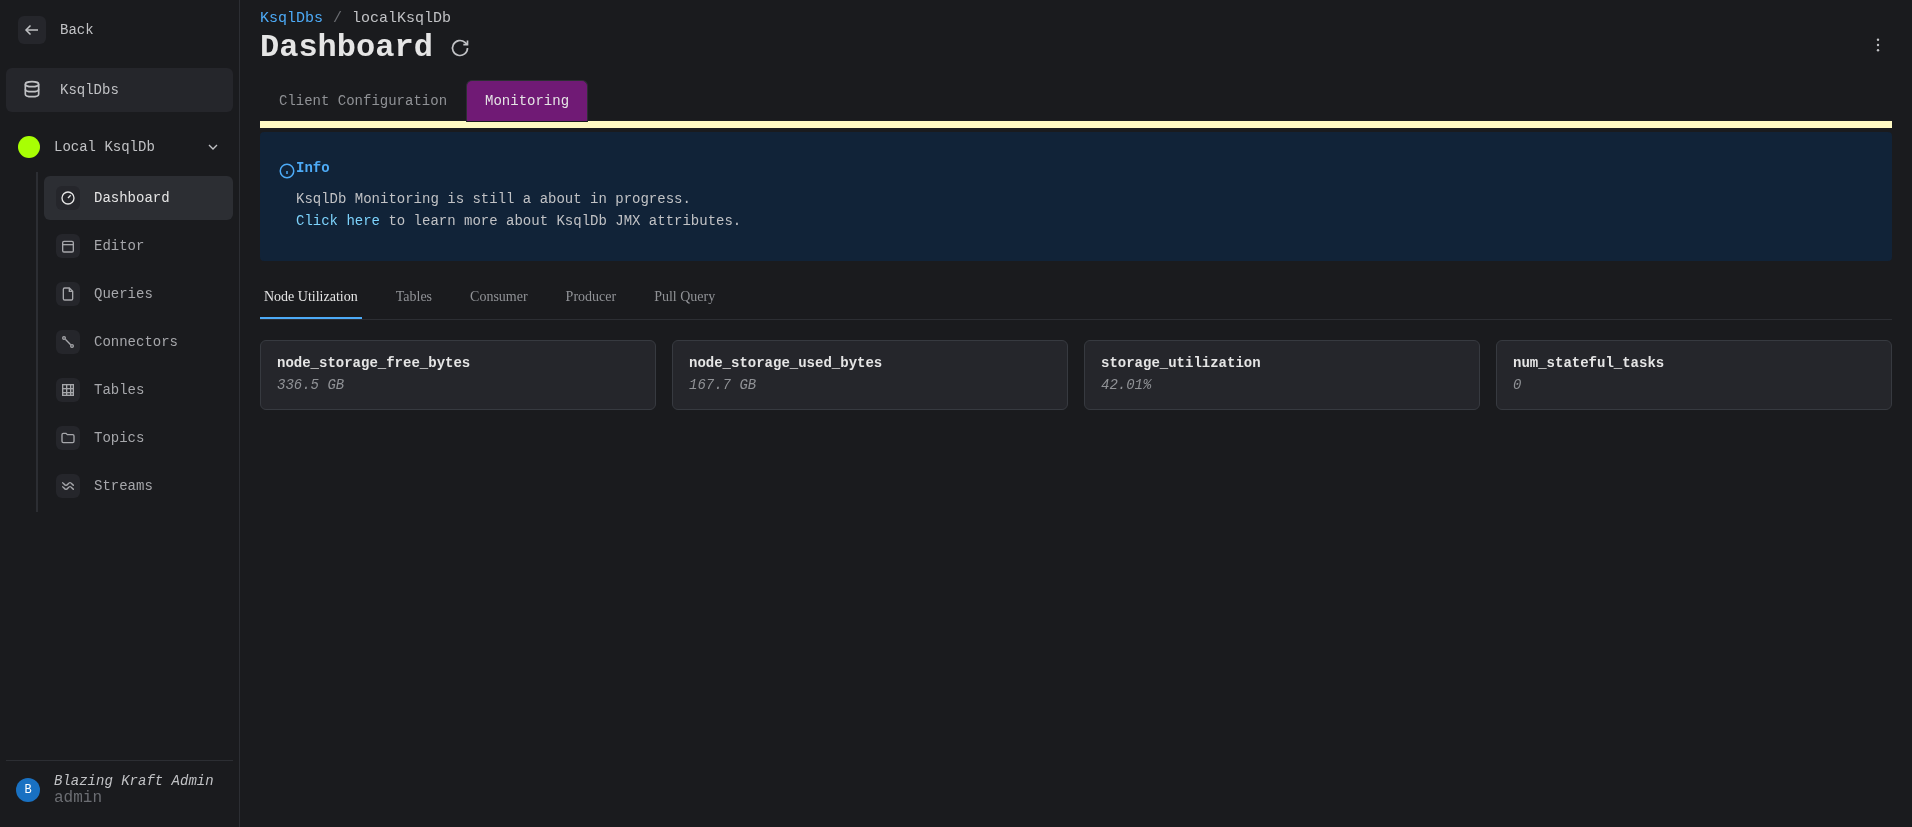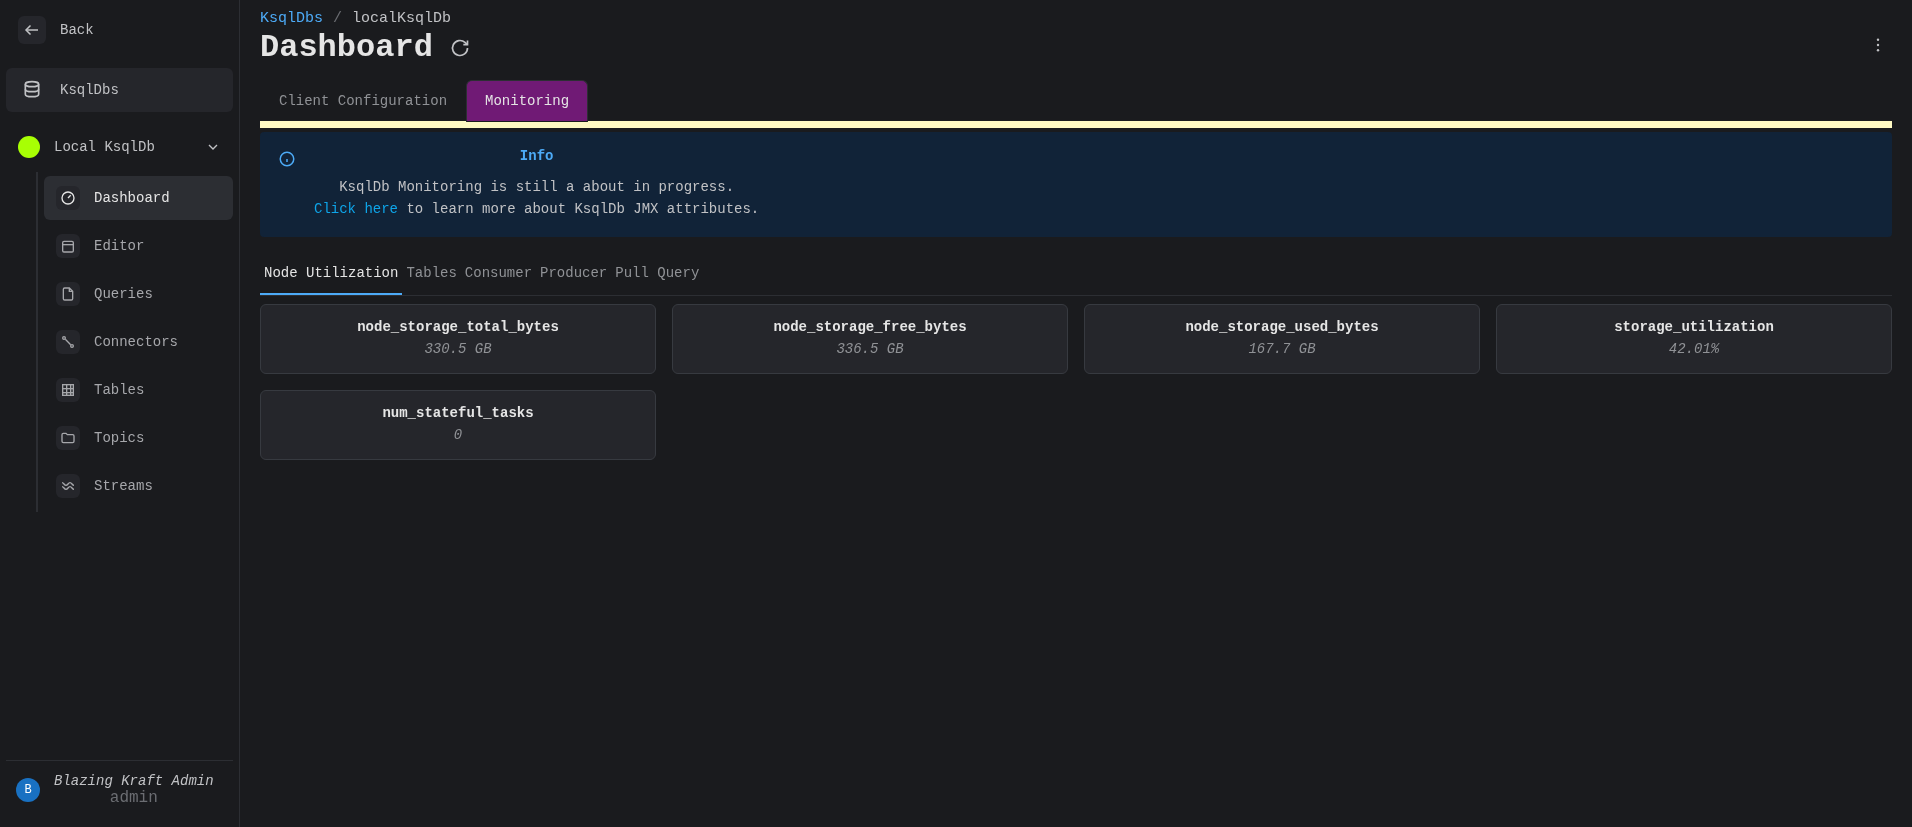--- a/index.html
+++ b/index.html
@@ -3,21 +3,21 @@
 <meta charset="utf-8">
 <style>
   * { box-sizing: border-box; margin: 0; padding: 0; }
   html, body {
     width: 100%; height: 100%;
     background: #1a1b1e;
     color: #c1c2c5;
     font-family: ui-monospace, SFMono-Regular, "SF Mono", Menlo, Consolas, "Liberation Mono", monospace;
     font-size: 14px;
   }
-  .app { display: flex; width: 100%; height: 100vh; text-align: center; }
+  .app { display: flex; width: 100%; height: 100vh; }
 
   
   .sidebar {
     width: 240px;
     background: #1a1b1e;
     border-right: 1px solid #2c2e33;
     display: flex; flex-direction: column;
     padding: 8px 6px;
   }
   .back-row, .ksql-row, .local-row {
@@ -114,33 +114,34 @@
     border:1px solid #2c2e33;
     border-bottom:1px solid #1a1b1e;
     border-top-left-radius:6px; border-top-right-radius:6px;
     margin-bottom:-1px;
     background:#701a75;
   }
 
   .info-banner {
     background:#112338;
     border-radius:4px;
-    padding:16px 18px;
-    display:flex; gap:18px;
+    padding:28px 18px;
+    display:flex; 
     margin-bottom:18px;
   }
   .info-icon { color:#4dabf7; margin-top:2px; }
   .info-title { color:#4dabf7; font-weight:600; margin-bottom:12px; }
   .info-body { color:#c1c2c5; line-height:1.6; }
-  .info-body a { color:#0ea5e9; text-decoration:none; }
+  .info-body a { color:#7dd3fc; text-decoration:none; }
 
   .inner-tabs {
-    display:flex; 
+    display:flex; gap:30px;
     border-bottom:1px solid #2c2e33;
-    margin-bottom:8px;
+    margin-bottom:20px;
+    font-family:Liberation Serif, serif;
   }
   .inner-tab {
     padding: 10px 4px 12px;
     color:#909296; cursor:pointer;
     border-bottom:2px solid transparent;
   }
   .inner-tab.active {
     color:#e5e5e5;
     border-bottom:2px solid #4dabf7;
   }
@@ -333,24 +334,20 @@
     <div class="inner-tabs">
       <div class="inner-tab active">Node Utilization</div>
       <div class="inner-tab">Tables</div>
       <div class="inner-tab">Consumer</div>
       <div class="inner-tab">Producer</div>
       <div class="inner-tab">Pull Query</div>
     </div>
 
     <div class="cards">
       <div class="card">
-        <div class="card-name">node_storage_total_bytes</div>
-        <div class="card-value">330.5 GB</div>
-      </div>
-      <div class="card">
         <div class="card-name">node_storage_free_bytes</div>
         <div class="card-value">336.5 GB</div>
       </div>
       <div class="card">
         <div class="card-name">node_storage_used_bytes</div>
         <div class="card-value">167.7 GB</div>
       </div>
       <div class="card">
         <div class="card-name">storage_utilization</div>
         <div class="card-value">42.01%</div>

